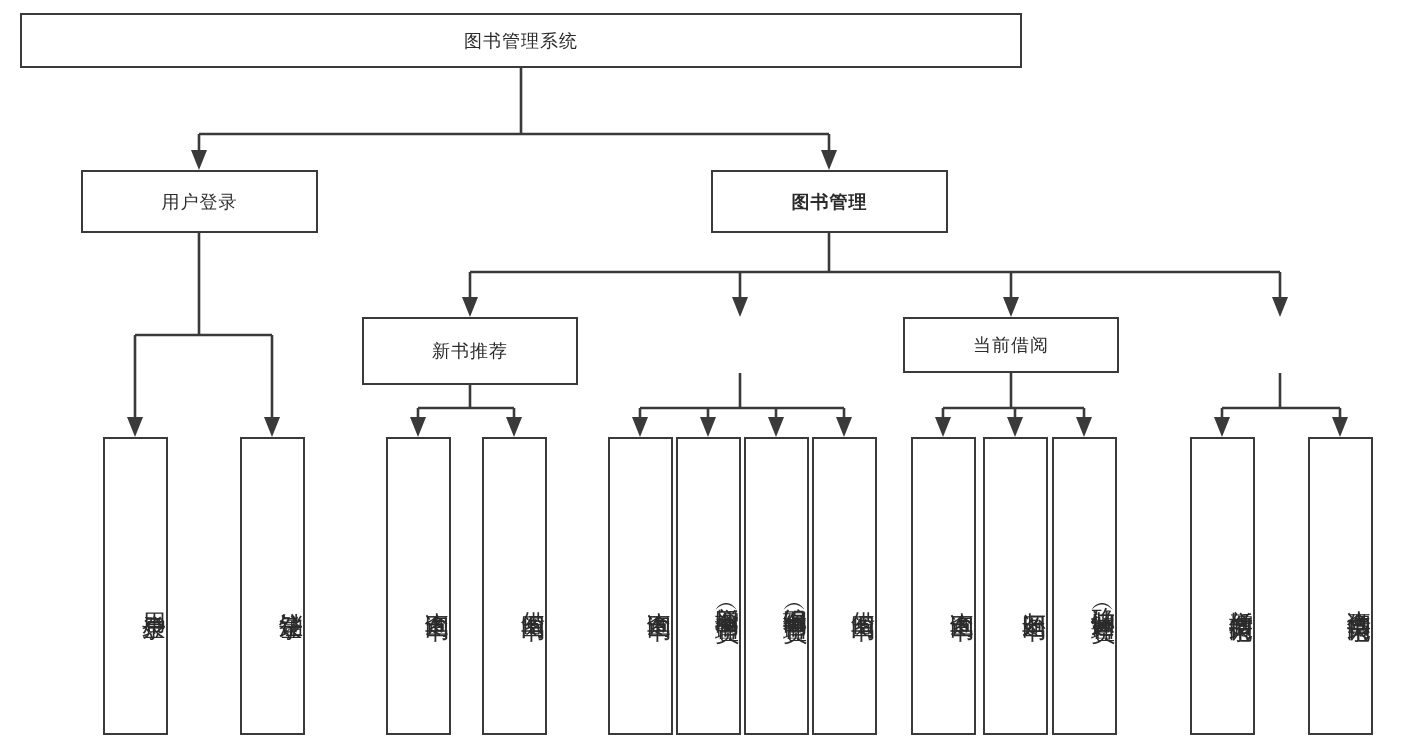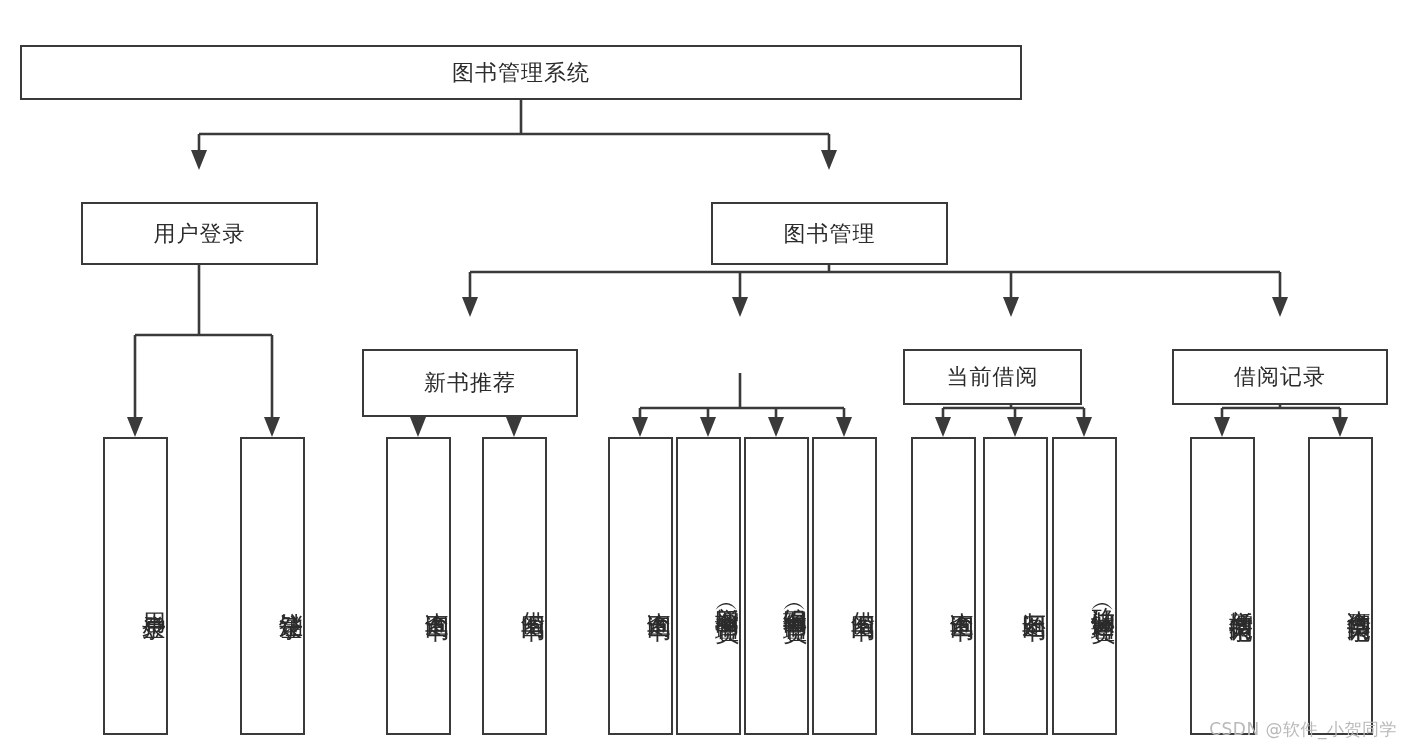--- a/index.html
+++ b/index.html
@@ -29,23 +29,22 @@
     position: absolute;
     box-sizing: border-box;
     background: #ffffff;
     border: 2px solid #3a3a3a;
     display: flex;
     align-items: center;
     justify-content: center;
     color: #2b2b2b;
   }
   .node.horiz {
-    font-size: 22px;
+    font-size: 18px;
     letter-spacing: 1px;
-    margin-top: 32px;
   }
   .node.vert {
     writing-mode: vertical-rl;
     text-orientation: upright;
     font-size: 24px;
     line-height: 1.08;
     letter-spacing: 2px;
     padding-top: 22px;
     align-items: flex-start;
     justify-content: center;
@@ -125,32 +124,29 @@
       <path d="M 1332 417 L 1348 417 L 1340 437 Z" fill="#3a3a3a"></path>
     </svg>
 
   <div class="node horiz" style="left: 20px; top: 13px; width: 1002px; height: 55px;">
     <span>图书管理系统</span>
   </div>
 
   <div class="node horiz" style="left: 81px; top: 170px; width: 237px; height: 63px;">
     <span>用户登录</span>
   </div>
-  <div class="node horiz" style="left: 711px; top: 170px; width: 237px; height: 63px;">
+  <div class="node horiz" style="left: 711px; top: 170px; width: 237px; height: 63px; font-weight: bold;">
     <span>图书管理</span>
   </div>
 
   <div class="node horiz" style="left: 362px; top: 317px; width: 216px; height: 68px;">
     <span>新书推荐</span>
   </div>
-  <div class="node horiz" style="left: 903px; top: 317px; width: 179px; height: 56px;">
+  <div class="node horiz" style="left: 903px; top: 317px; width: 216px; height: 56px;">
     <span>当前借阅</span>
-  </div>
-  <div class="node horiz" style="left: 1172px; top: 317px; width: 216px; height: 56px;">
-    <span>借阅记录</span>
   </div>
 
   <div class="node vert" style="left: 103px; top: 437px; width: 65px; height: 298px;">
     <span>用户登录</span>
   </div>
   <div class="node vert" style="left: 240px; top: 437px; width: 65px; height: 298px;">
     <span>注销登录</span>
   </div>
   <div class="node vert" style="left: 386px; top: 437px; width: 65px; height: 298px;">
     <span>查询图书</span>
@@ -179,14 +175,13 @@
   <div class="node vert" style="left: 1052px; top: 437px; width: 65px; height: 298px;">
     <span>确认归还（管理员）</span>
   </div>
   <div class="node vert" style="left: 1190px; top: 437px; width: 65px; height: 298px;">
     <span>新增借阅记录</span>
   </div>
   <div class="node vert" style="left: 1308px; top: 437px; width: 65px; height: 298px;">
     <span>查询借阅记录</span>
   </div>
 
-  <div id="watermark">CSDN @软件_小贺同学</div>
 </div>
 
 </body></html>

